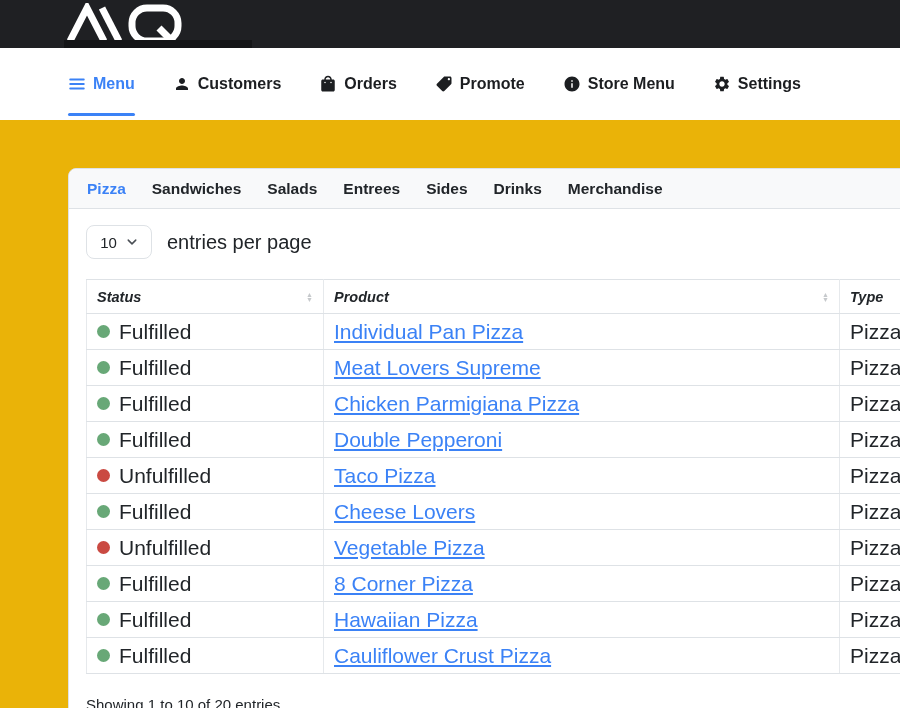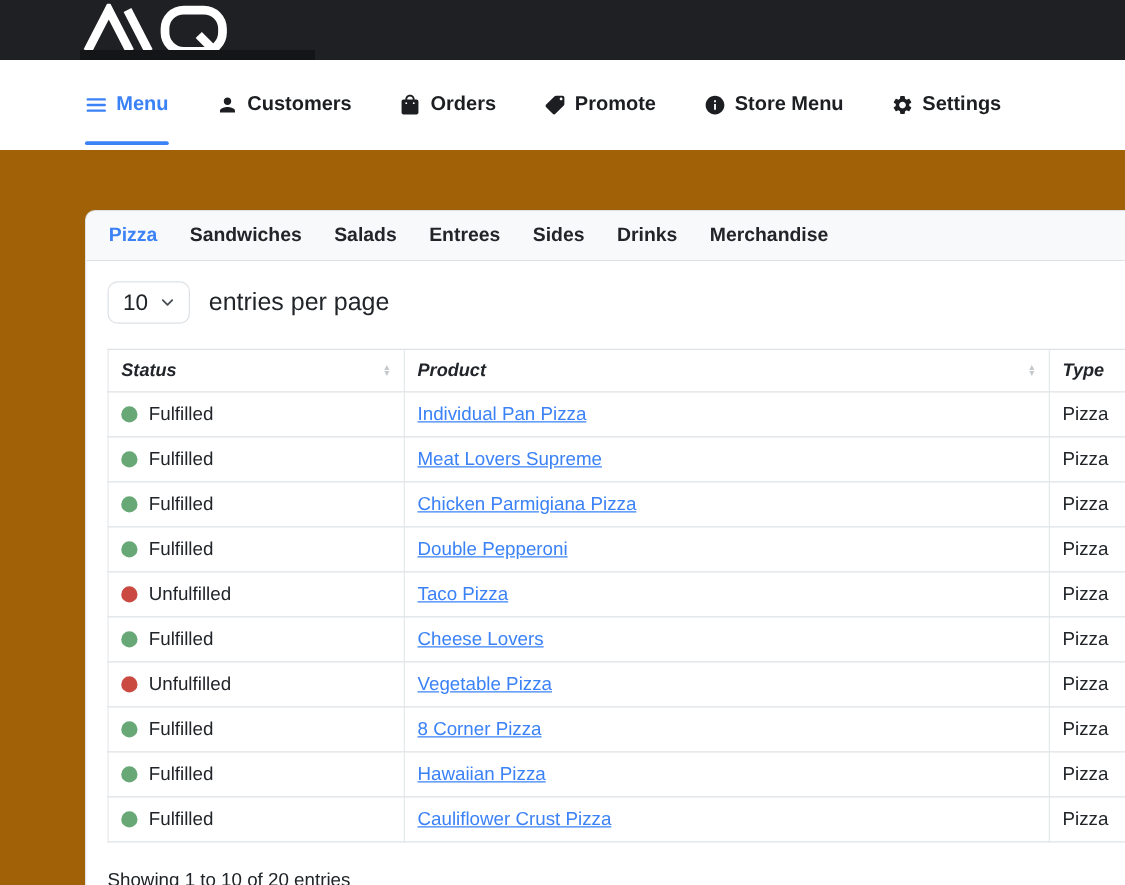--- a/index.html
+++ b/index.html
@@ -61,21 +61,21 @@
     bottom: -23px;
     height: 3px;
     border-radius: 2px;
     background: #3b82f6;
   }
 
   
   .page {
     position: absolute;
     left: 0; top: 120px; right: 0; bottom: 0;
-    background: #a16207;
+    background: #eab308;
   }
 
   
   .card {
     position: absolute;
     left: 68px; top: 48px;
     width: 860px;
     background: #ffffff;
     border: 1px solid #dee2e6;
     border-radius: 8px 8px 0 0;
@@ -103,39 +103,39 @@
   .pagesize-row { display: flex; align-items: center; }
   .select-box {
     width: 66px; height: 34px;
     border: 1px solid #dee2e6;
     border-radius: 8px;
     background: #ffffff;
     display: flex;
     align-items: center;
     justify-content: center;
     gap: 9px;
-    font-size: 18px;
+    font-size: 15px;
     color: #212529;
     cursor: pointer;
   }
   .select-box svg { width: 12px; height: 12px; stroke: #4a4f55; }
   .pagesize-label { margin-left: 15px; font-size: 20px; color: #212529; }
 
   
   table {
     margin-top: 20px;
     width: 828px;
     border-collapse: collapse;
     table-layout: fixed;
   }
   th, td {
     border: 1px solid #e6e9ec;
     border-top-color: #dee2e6;
     border-bottom-color: #dee2e6;
-    font-size: 15px;
+    font-size: 21px;
     text-align: left;
     vertical-align: middle;
   }
   th {
     height: 34px;
     font-size: 14.5px;
     font-weight: 700;
     padding: 0 10px;
     font-style: italic;
   }

